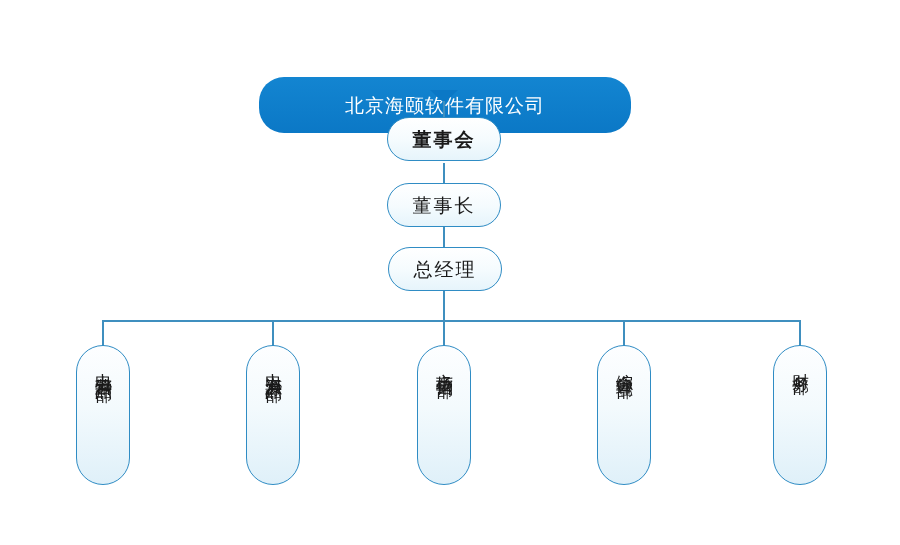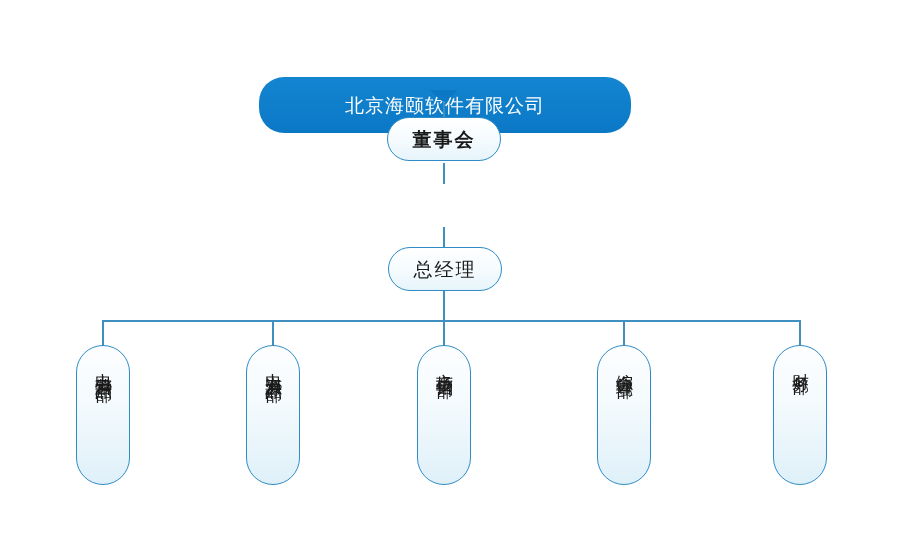--- a/index.html
+++ b/index.html
@@ -114,20 +114,23 @@
   <div class="root-tail"></div>
 
   <div class="conn conn-v" style="left:443px; top:101px; height:22px;"></div>
 
   <div class="mid-node" style="left:387px; top:117px;font-weight:bold;">
     <span class="mid-label">董事会</span>
   </div>
 
   <div class="conn conn-v" style="left:443px; top:163px; height:21px;"></div>
 
+  <div class="mid-node" style="left:387px; top:183px;">
+    <span class="mid-label">董事长</span>
+  </div>
 
   <div class="conn conn-v" style="left:443px; top:227px; height:21px;"></div>
 
   <div class="mid-node" style="left:388px; top:247px;">
     <span class="mid-label">总经理</span>
   </div>
 
   <div class="conn conn-v" style="left:443px; top:291px; height:30px;"></div>
 
   <div class="conn conn-h" style="left:102px; top:320px; width:699px;"></div>

